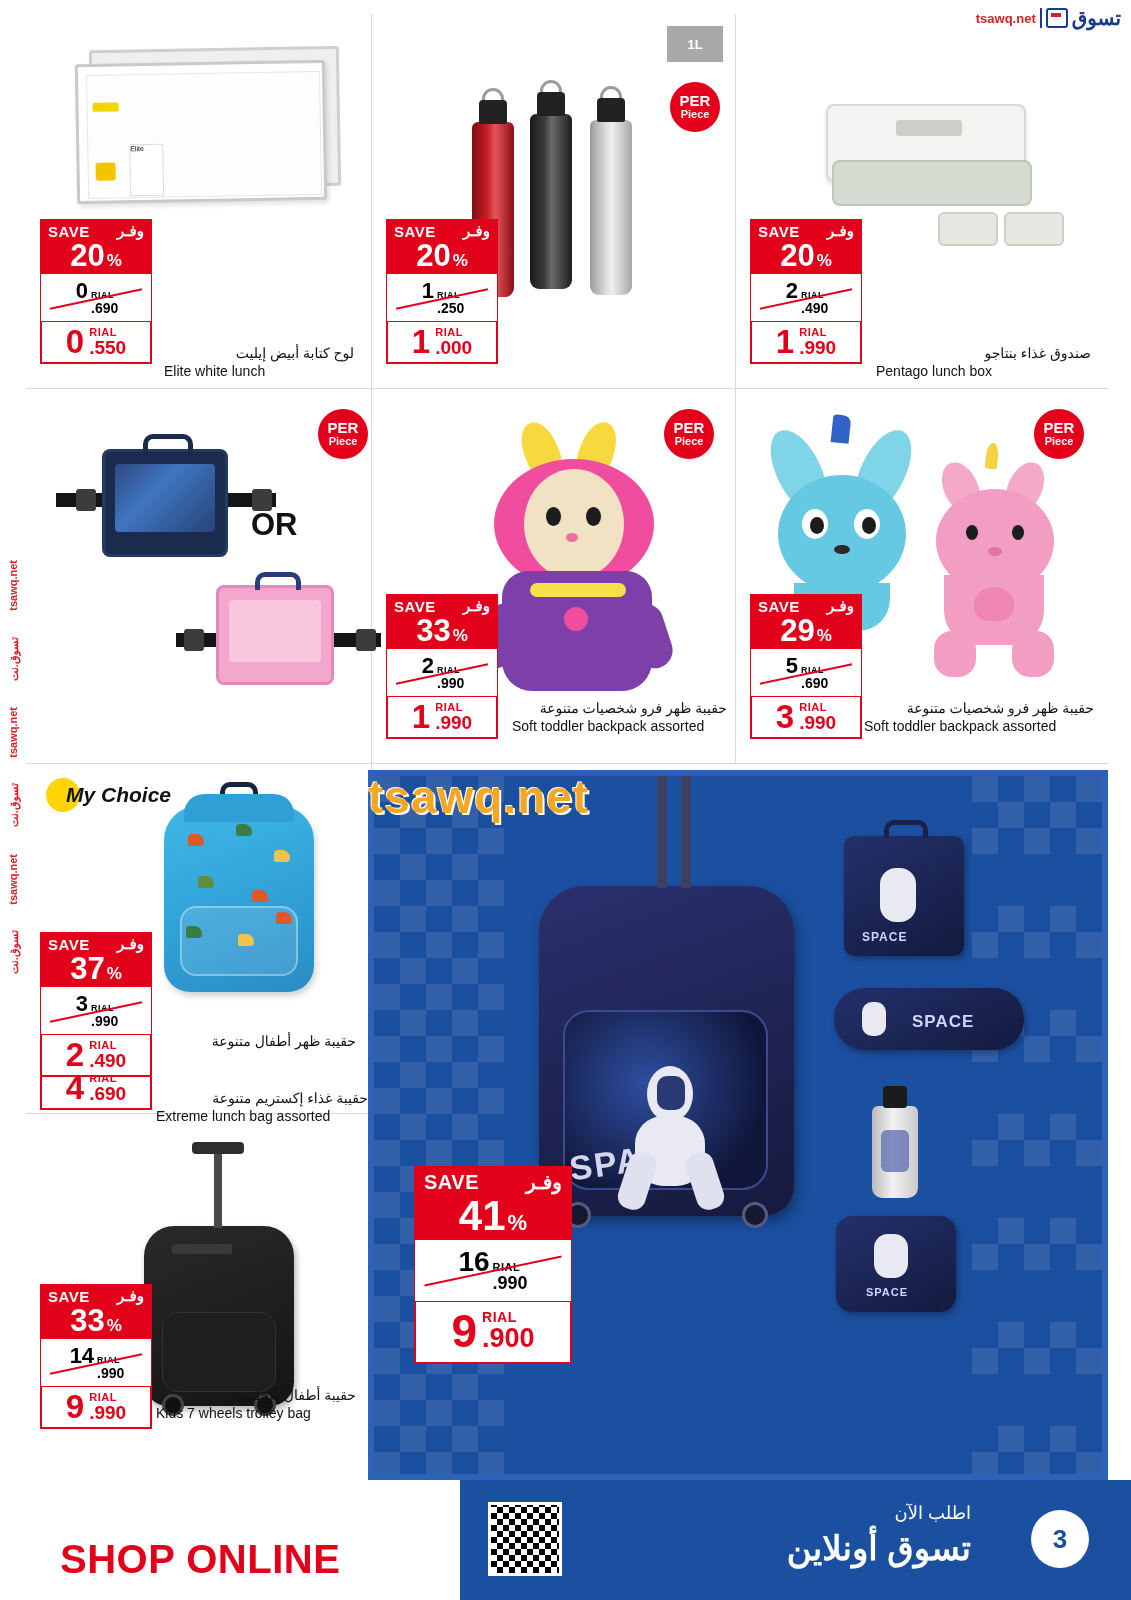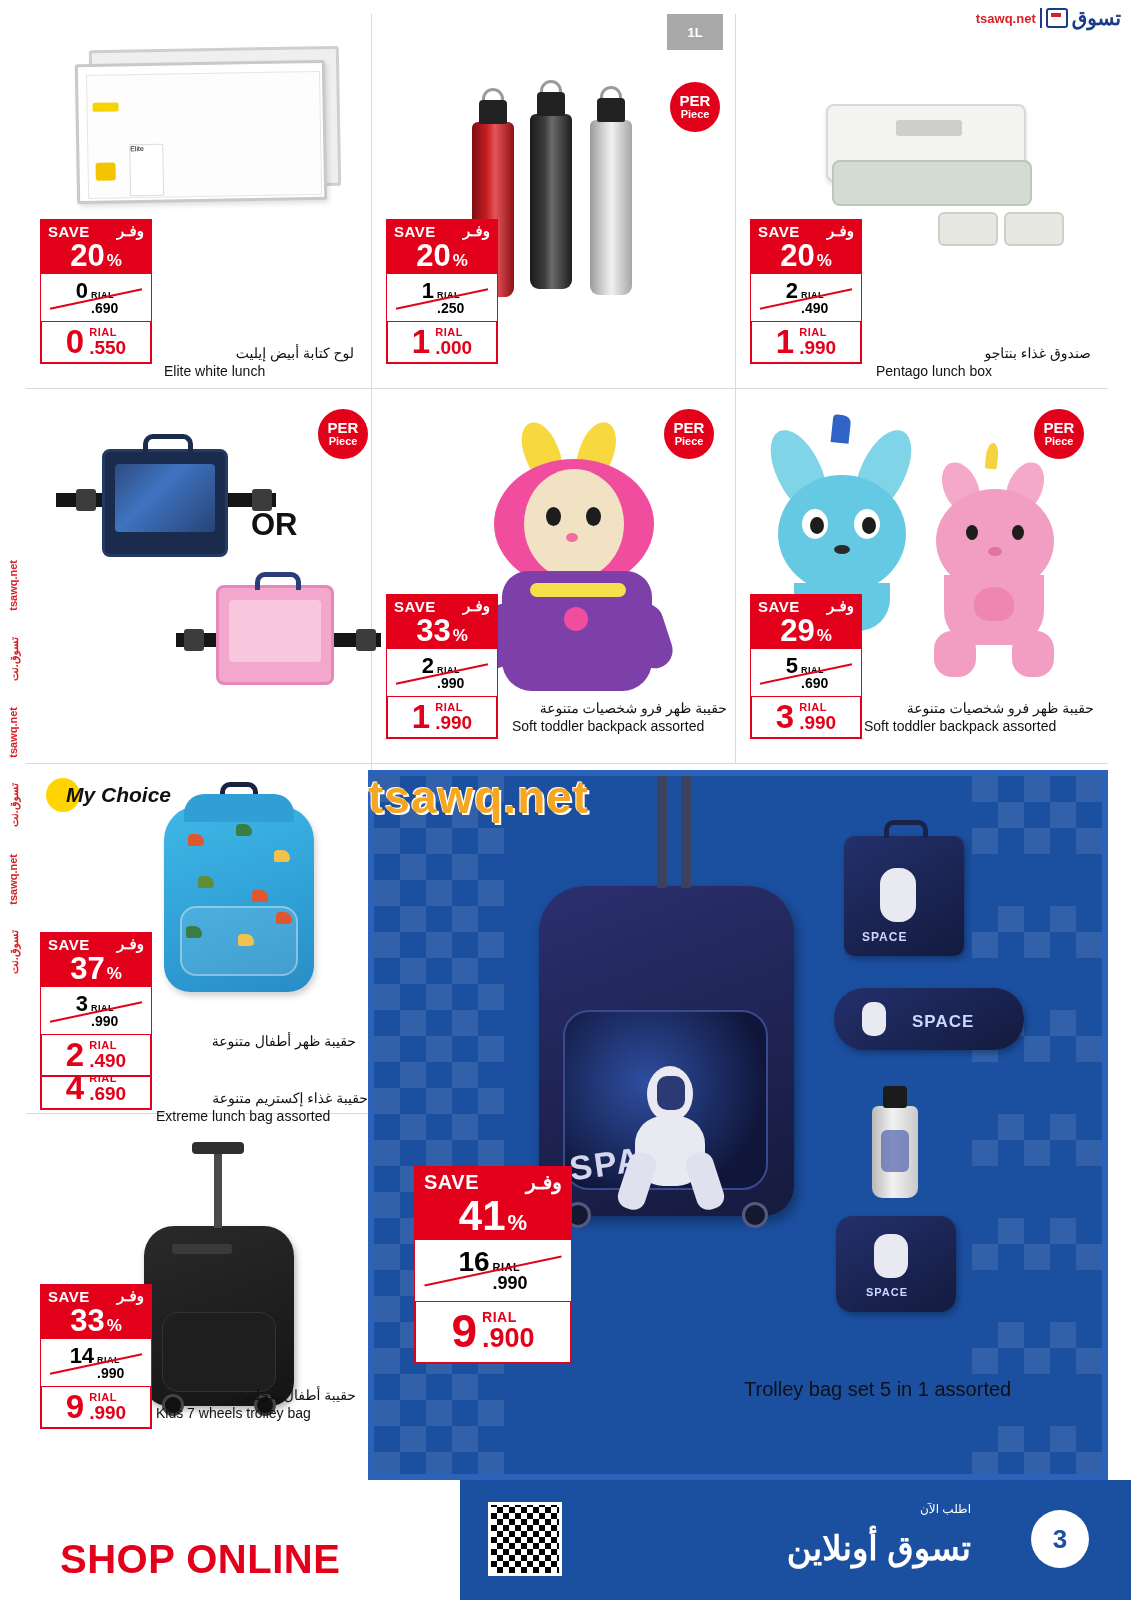--- a/index.html
+++ b/index.html
@@ -200,21 +200,21 @@
     position: absolute; left: 460px; bottom: 0; width: 671px; height: 120px;
     background: #1b4fa0;
   }
   .bottombar .qr {
     position: absolute; left: 28px; top: 22px; width: 74px; height: 74px;
     background:
       repeating-linear-gradient(0deg,#000 0 6px,#fff 6px 12px),
       repeating-linear-gradient(90deg,#000 0 6px,#fff 6px 12px);
     background-blend-mode: difference; background-color: #fff; border: 3px solid #fff;
   }
-  .bottombar .t1 { position: absolute; right: 160px; top: 22px; color: #fff; font-size: 12px; direction: rtl; }
+  .bottombar .t1 { position: absolute; right: 160px; top: 22px; color: #fff; font-size: 18px; direction: rtl; }
   .bottombar .t2 { position: absolute; right: 160px; top: 48px; color: #fff; font-size: 34px; font-weight: bold; direction: rtl; }
   .pagecircle {
     position: absolute; right: 42px; top: 30px; width: 58px; height: 58px;
     background: #fff; border-radius: 50%; display: flex; align-items: center; justify-content: center;
     color: #1b4fa0; font-size: 26px; font-weight: bold;
   }
   .shoponline {
     position: absolute; left: 60px; bottom: 18px; color: #e2001a;
     font-size: 40px; font-weight: bold; letter-spacing: .5px;
   }
@@ -282,21 +282,21 @@
       </div>
     </div>
 
     <div class="desc" style="left:138px; top:330px; width:190px;">
       <div class="ar">لوح كتابة أبيض إيليت</div>
       <div class="en">Elite white lunch</div>
     </div>
   </div>
 
   <div class="cell" style="left:372px; top:14px; width:364px; height:375px;">
-    <div class="tag1l" style="left:295px; top:0;text-align:right;">
+    <div class="tag1l" style="left:295px; top:12px;text-align:right;">
         <span>1L</span>
       </div>
     <div class="per" style="left:296px; top:66px;">
       <span class="p1">PER</span>
       <span class="p2">Piece</span>
     </div>
     <div class="img" style="left:90px; top:100px; width:220px; height:200px;">
       <div class="bottle b-red" style="left:10px; top:8px;">
           <span class="ring"></span>
           <span class="cap"></span>
@@ -822,21 +822,20 @@
       <div class="newprice" style="width:158px; padding:6px 8px 8px 8px;">
         <span class="num" style="font-size:46px;">9</span>
         <span class="rw">
           <span class="rial" style="font-size:14px;">RIAL</span>
           <span class="dec" style="font-size:27px;">.900</span>
         </span>
       </div>
     </div>
 
     <div class="desc" style="left:210px; top:600px; width:470px; text-align:right; z-index:45;">
-      <div class="en" style="font-size:20px; color:#111; text-align:left; padding-left:160px;">Trolley bag set 5 in 1 assorted</div>
     </div>
   </div>
 
   <div class="center-wm">tsawq.net</div>
 
   <div class="bottombar">
     <div class="qr"></div>
     <div class="t1">اطلب الآن</div>
     <div class="t2">تسوق أونلاين</div>
     <div class="pagecircle">3</div>

